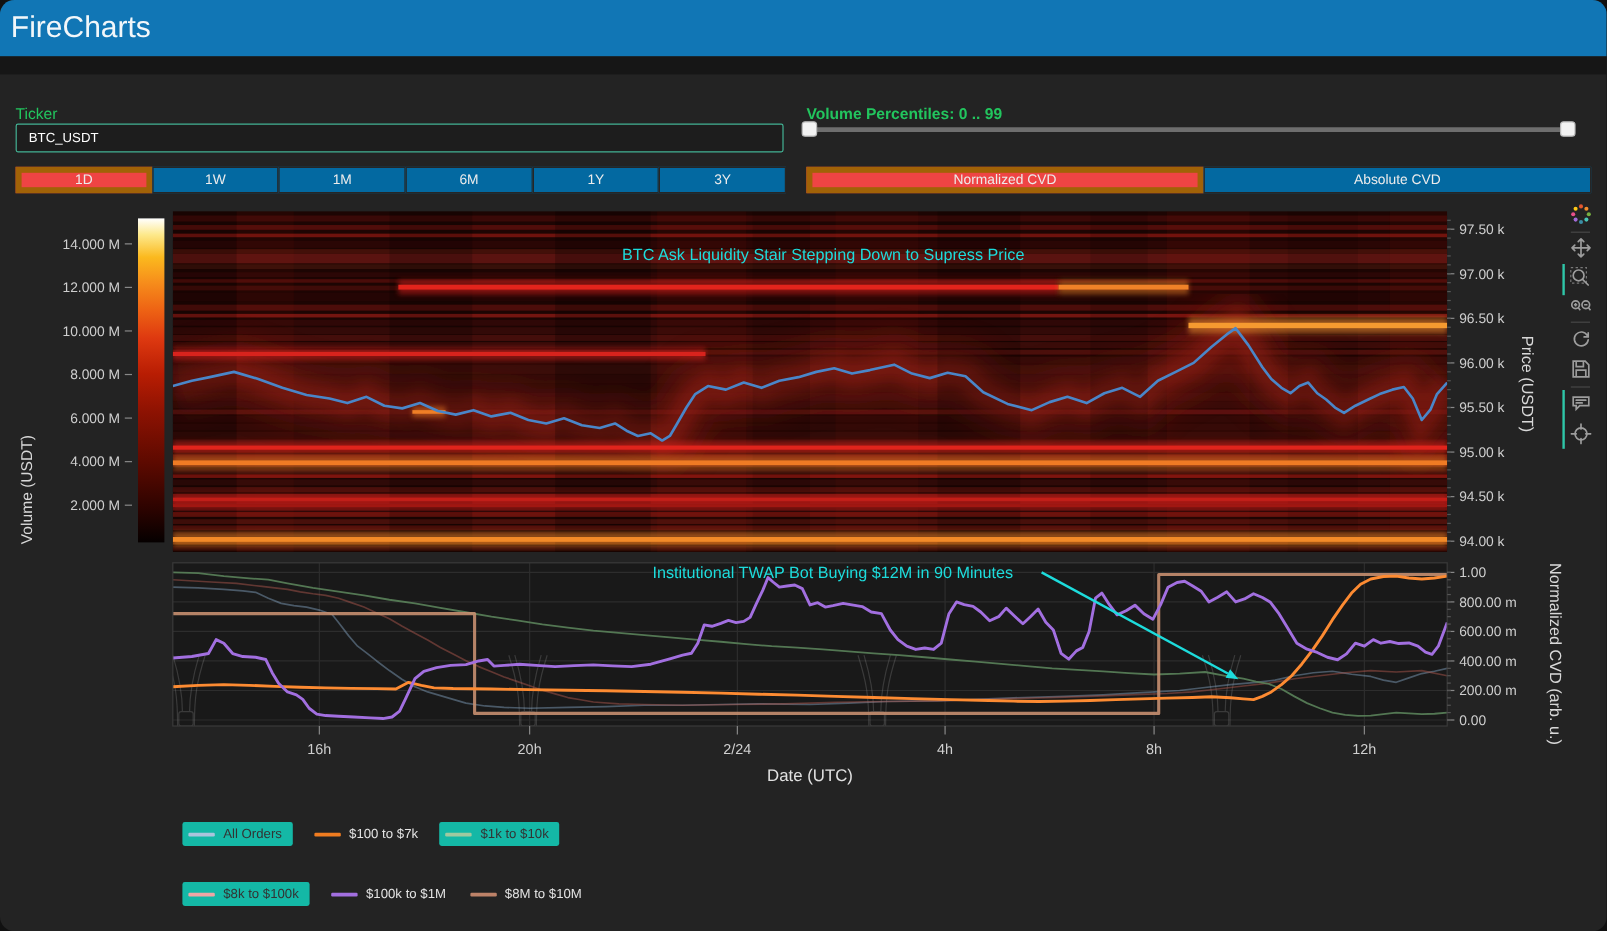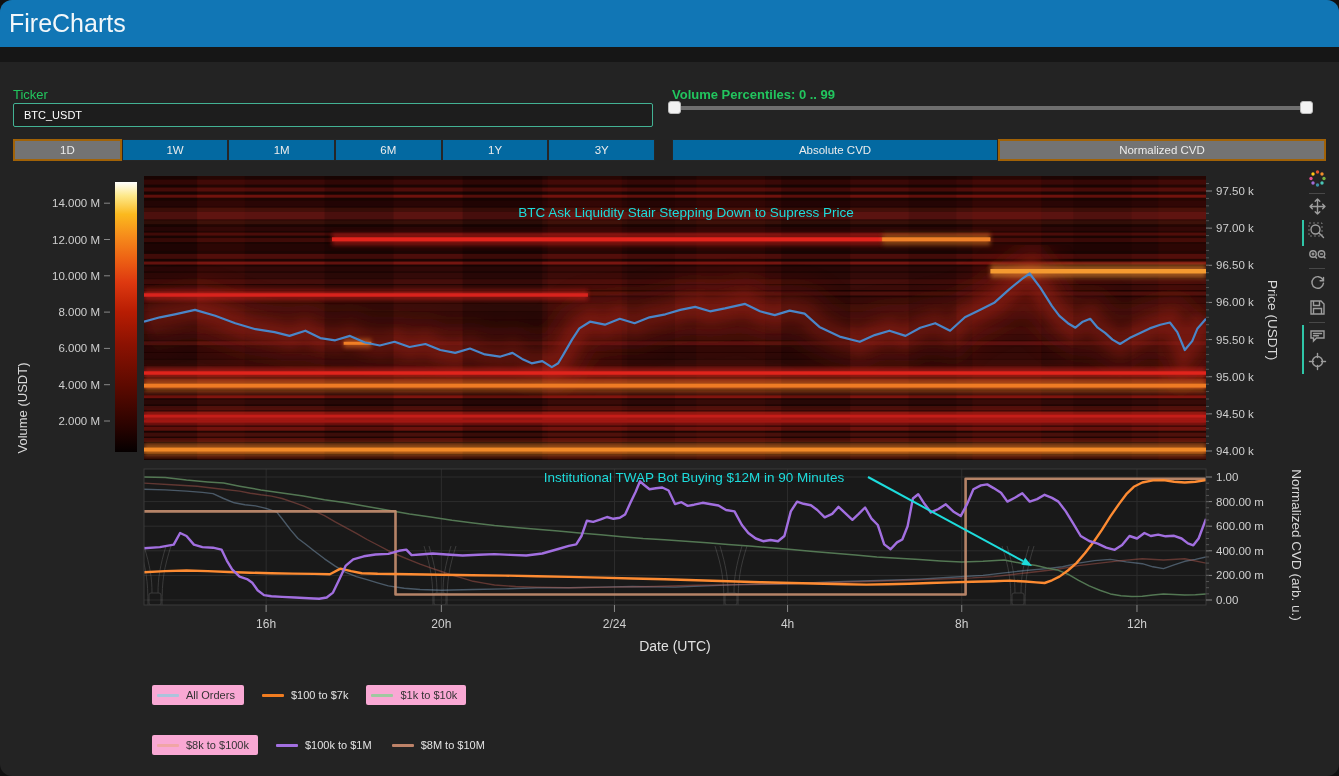--- a/index.html
+++ b/index.html
@@ -8,27 +8,27 @@
   .hdr{position:absolute;left:0;top:0;width:100%;height:47px;background:#1176b5;}
   .hdr .title{color:#f2f7fa;font-size:25px;font-weight:400;padding:9px 0 0 9px;}
   .strip{position:absolute;left:0;top:47px;width:100%;height:15px;background:#161616;}
   .lbl{position:absolute;color:#22c55e;font-size:13px;}
   .tickerbox{position:absolute;left:13px;top:103px;width:618px;height:22px;background:#1d1d1d;
      border:1px solid #43b294;border-radius:2px;color:#fff;font-size:11px;padding:0 10px;outline:none;
      font-family:"Liberation Sans",sans-serif;}
   .btnrow{position:absolute;display:flex;}
   .btn{flex:1;display:flex;align-items:center;justify-content:center;height:22px;background:#0369a1;
      color:#ececec;font-size:11.5px;border:1px solid #262626;cursor:pointer;box-sizing:border-box;}
-  .btn.sel{background:#737373;border:2px solid #a16207;}
+  .btn.sel{background:#ef4444;border:5px solid #a16207;}
   .slider-track{position:absolute;left:672px;top:106px;width:638px;height:4px;background:#6e6e6e;border-radius:2px;}
   .slider-handle{position:absolute;top:101px;width:13px;height:13px;background:#f2f2f2;border-radius:3px;
      border:1px solid #bbb;box-sizing:border-box;cursor:pointer;}
   .legend-row{position:absolute;display:flex;gap:16px;align-items:center;}
   .leg-item{display:flex;align-items:center;gap:7px;font-size:11px;color:#e3e3e3;padding:4px 2px;cursor:pointer;}
-  .leg-item.dim{background:#f9a8d4;color:#333;padding:4px 9px 4px 5px;border-radius:2px;}
+  .leg-item.dim{background:#14b8a6;color:#333;padding:4px 9px 4px 5px;border-radius:2px;}
   .leg-swatch{width:22px;height:3px;border-radius:1px;}
   .modebar{position:absolute;left:0;top:0;}
   .mb-icon{position:absolute;left:1308px;width:20px;height:20px;cursor:pointer;}
   .mb-div{position:absolute;left:1309px;width:16px;height:1px;background:#484848;}
   .mb-ind{position:absolute;left:1302px;width:2px;background:#2fc6a8;}
   svg text{font-family:"Liberation Sans",sans-serif;}
   #chart-layer{position:absolute;left:0;top:0;}
 </style>
 </head>
 <body>
@@ -50,22 +50,22 @@
       <div class="btn">1Y</div>
       <div class="btn">3Y</div>
     </div>
 
   <div class="lbl" style="left:672px;top:87px;font-weight:bold;">Volume Percentiles: 0 .. 99</div>
   <div class="slider-track"></div>
   <div class="slider-handle" style="left:668px;"></div>
   <div class="slider-handle" style="left:1300px;"></div>
 
   <div id="cvd-buttons" class="btnrow" style="left:672px;top:139px;width:654px;">
+      <div class="btn sel">Normalized CVD</div>
       <div class="btn">Absolute CVD</div>
-      <div class="btn sel">Normalized CVD</div>
     </div>
 
   <div id="chart-layer"><svg width="1339" height="776" viewBox="0 0 1339 776">
         <defs>
           <linearGradient id="cbg" x1="0" y1="1" x2="0" y2="0">
             <stop offset="0%" stop-color="#050000"></stop>
             <stop offset="10%" stop-color="#2b0300"></stop>
             <stop offset="25%" stop-color="#5e0a00"></stop>
             <stop offset="40%" stop-color="#8c1202"></stop>
             <stop offset="52%" stop-color="#b81d03"></stop>

